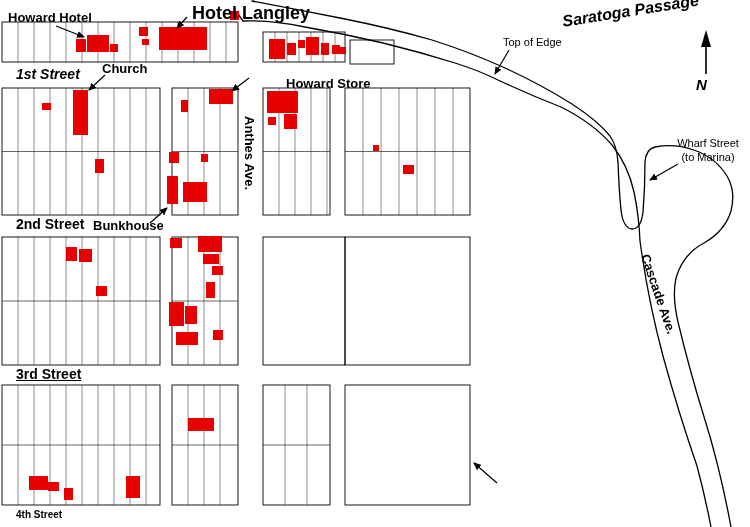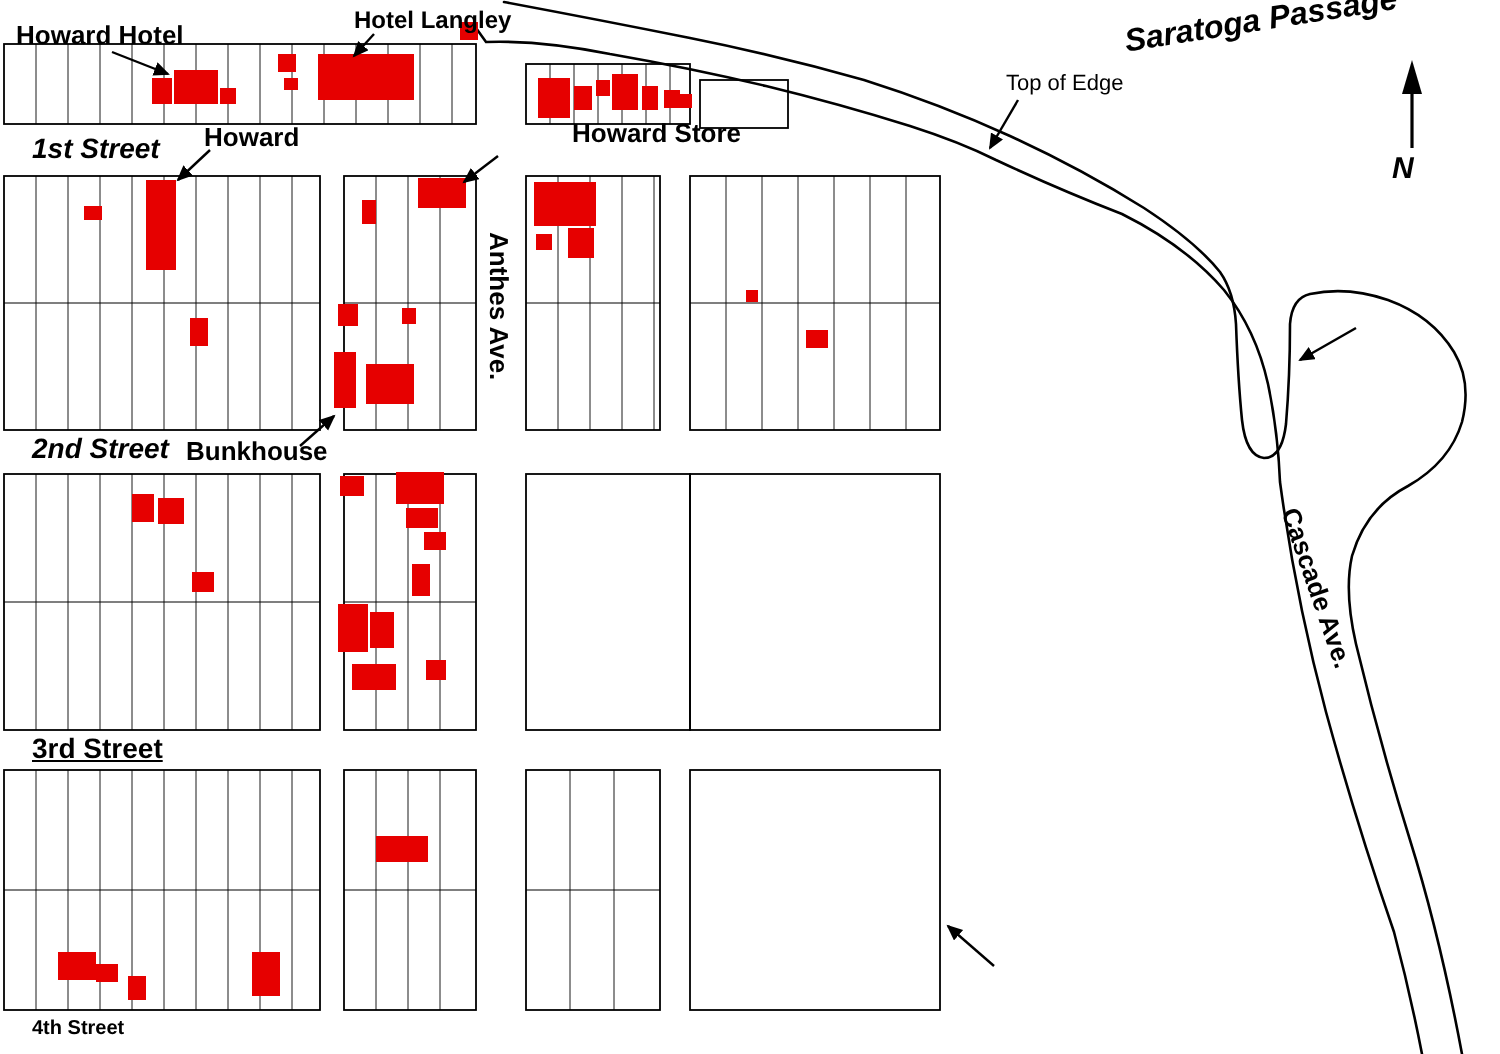--- a/index.html
+++ b/index.html
@@ -2,26 +2,26 @@
 <html><head>
 <meta charset="utf-8">
 <style>
   html,body{margin:0;padding:0;background:#ffffff;}
   body{width:750px;height:527px;overflow:hidden;font-family:"Liberation Sans",sans-serif;}
   .map{position:relative;width:692px;height:527px;background:#fff;}
   .map svg{position:absolute;left:0;top:0;}
   .lbl{position:absolute;color:#000;white-space:nowrap;line-height:1.2;font-weight:700;}
   .ann{font-weight:400;font-size:11px;}
   .l-hhotel{left:8px;top:10px;font-size:13px;}
-  .l-hlangley{left:149px;top:3px;font-size:12px;padding-left:28px;}
+  .l-hlangley{left:164px;top:3px;font-size:18px;padding-left:28px;}
   .l-church{left:102px;top:61px;font-size:13px;}
-  .l-hstore{left:239px;top:59px;font-size:13px;padding-left:47px;}
+  .l-hstore{left:239px;top:76px;font-size:13px;padding-left:47px;}
   .l-bunk{left:93px;top:218px;font-size:13px;}
   .l-s1{left:16px;top:66px;font-size:14px;font-style:italic;}
-  .l-s2{left:16px;top:216px;font-size:14px;font-style:italic;}
+  .l-s2{left:16px;top:216px;font-size:14px;}
   .l-s3{left:16px;top:366px;font-size:14px;text-decoration:underline;}
   .l-s4{left:16px;top:509px;font-size:10px;}
   .l-anthes{left:257px;top:116px;font-size:13px;transform:rotate(90deg);transform-origin:0 0;}
   .l-cascade{left:652px;top:252px;font-size:13px;transform:rotate(71deg);transform-origin:0 0;}
   .l-saratoga{left:561px;top:12px;font-size:16px;font-style:italic;transform:rotate(-9deg);transform-origin:0 0;}
   .l-bank{left:503px;top:36px;}
   .l-wharf{left:666px;top:137px;width:84px;text-align:center;line-height:1.25;}
   .l-eastern{left:494px;top:473px;width:92px;text-align:center;line-height:1.25;}
   .l-north{left:696px;top:76px;font-size:15px;font-style:italic;}
 </style>
@@ -192,31 +192,35 @@
         <line x1="497" y1="483" x2="474" y2="463" stroke="#000000" stroke-width="1.2" marker-end="url(#ah)"></line>
       </g>
     <g id="g-north">
       <line x1="706" y1="74" x2="706" y2="44" stroke="#000" stroke-width="1.6"></line>
       <polygon points="706,30 701,47 711,47" fill="#000"></polygon>
     </g>
   </svg>
 
   <div class="lbl l-hhotel">Howard Hotel</div>
   <div class="lbl l-hlangley">Hotel Langley</div>
-  <div class="lbl l-church">Howard</div>
+  <div class="lbl l-church">Church</div>
   <div class="lbl l-hstore">Howard Store</div>
   <div class="lbl l-bunk">Bunkhouse</div>
 
   <div class="lbl l-s1">1st Street</div>
   <div class="lbl l-s2">2nd Street</div>
   <div class="lbl l-s3">3rd Street</div>
   <div class="lbl l-s4">4th Street</div>
 
   <div class="lbl l-anthes">Anthes Ave.</div>
   <div class="lbl l-cascade">Cascade Ave.</div>
   <div class="lbl l-saratoga">Saratoga Passage</div>
   <div class="lbl l-bank ann">Top of Edge</div>
 
+  <div class="lbl l-wharf ann">
+    <span>Wharf Street</span><br>
+    <span>(to Marina)</span>
+  </div>
 
 
   <div class="lbl l-north">N</div>
 
 </div>
 
 </body></html>

